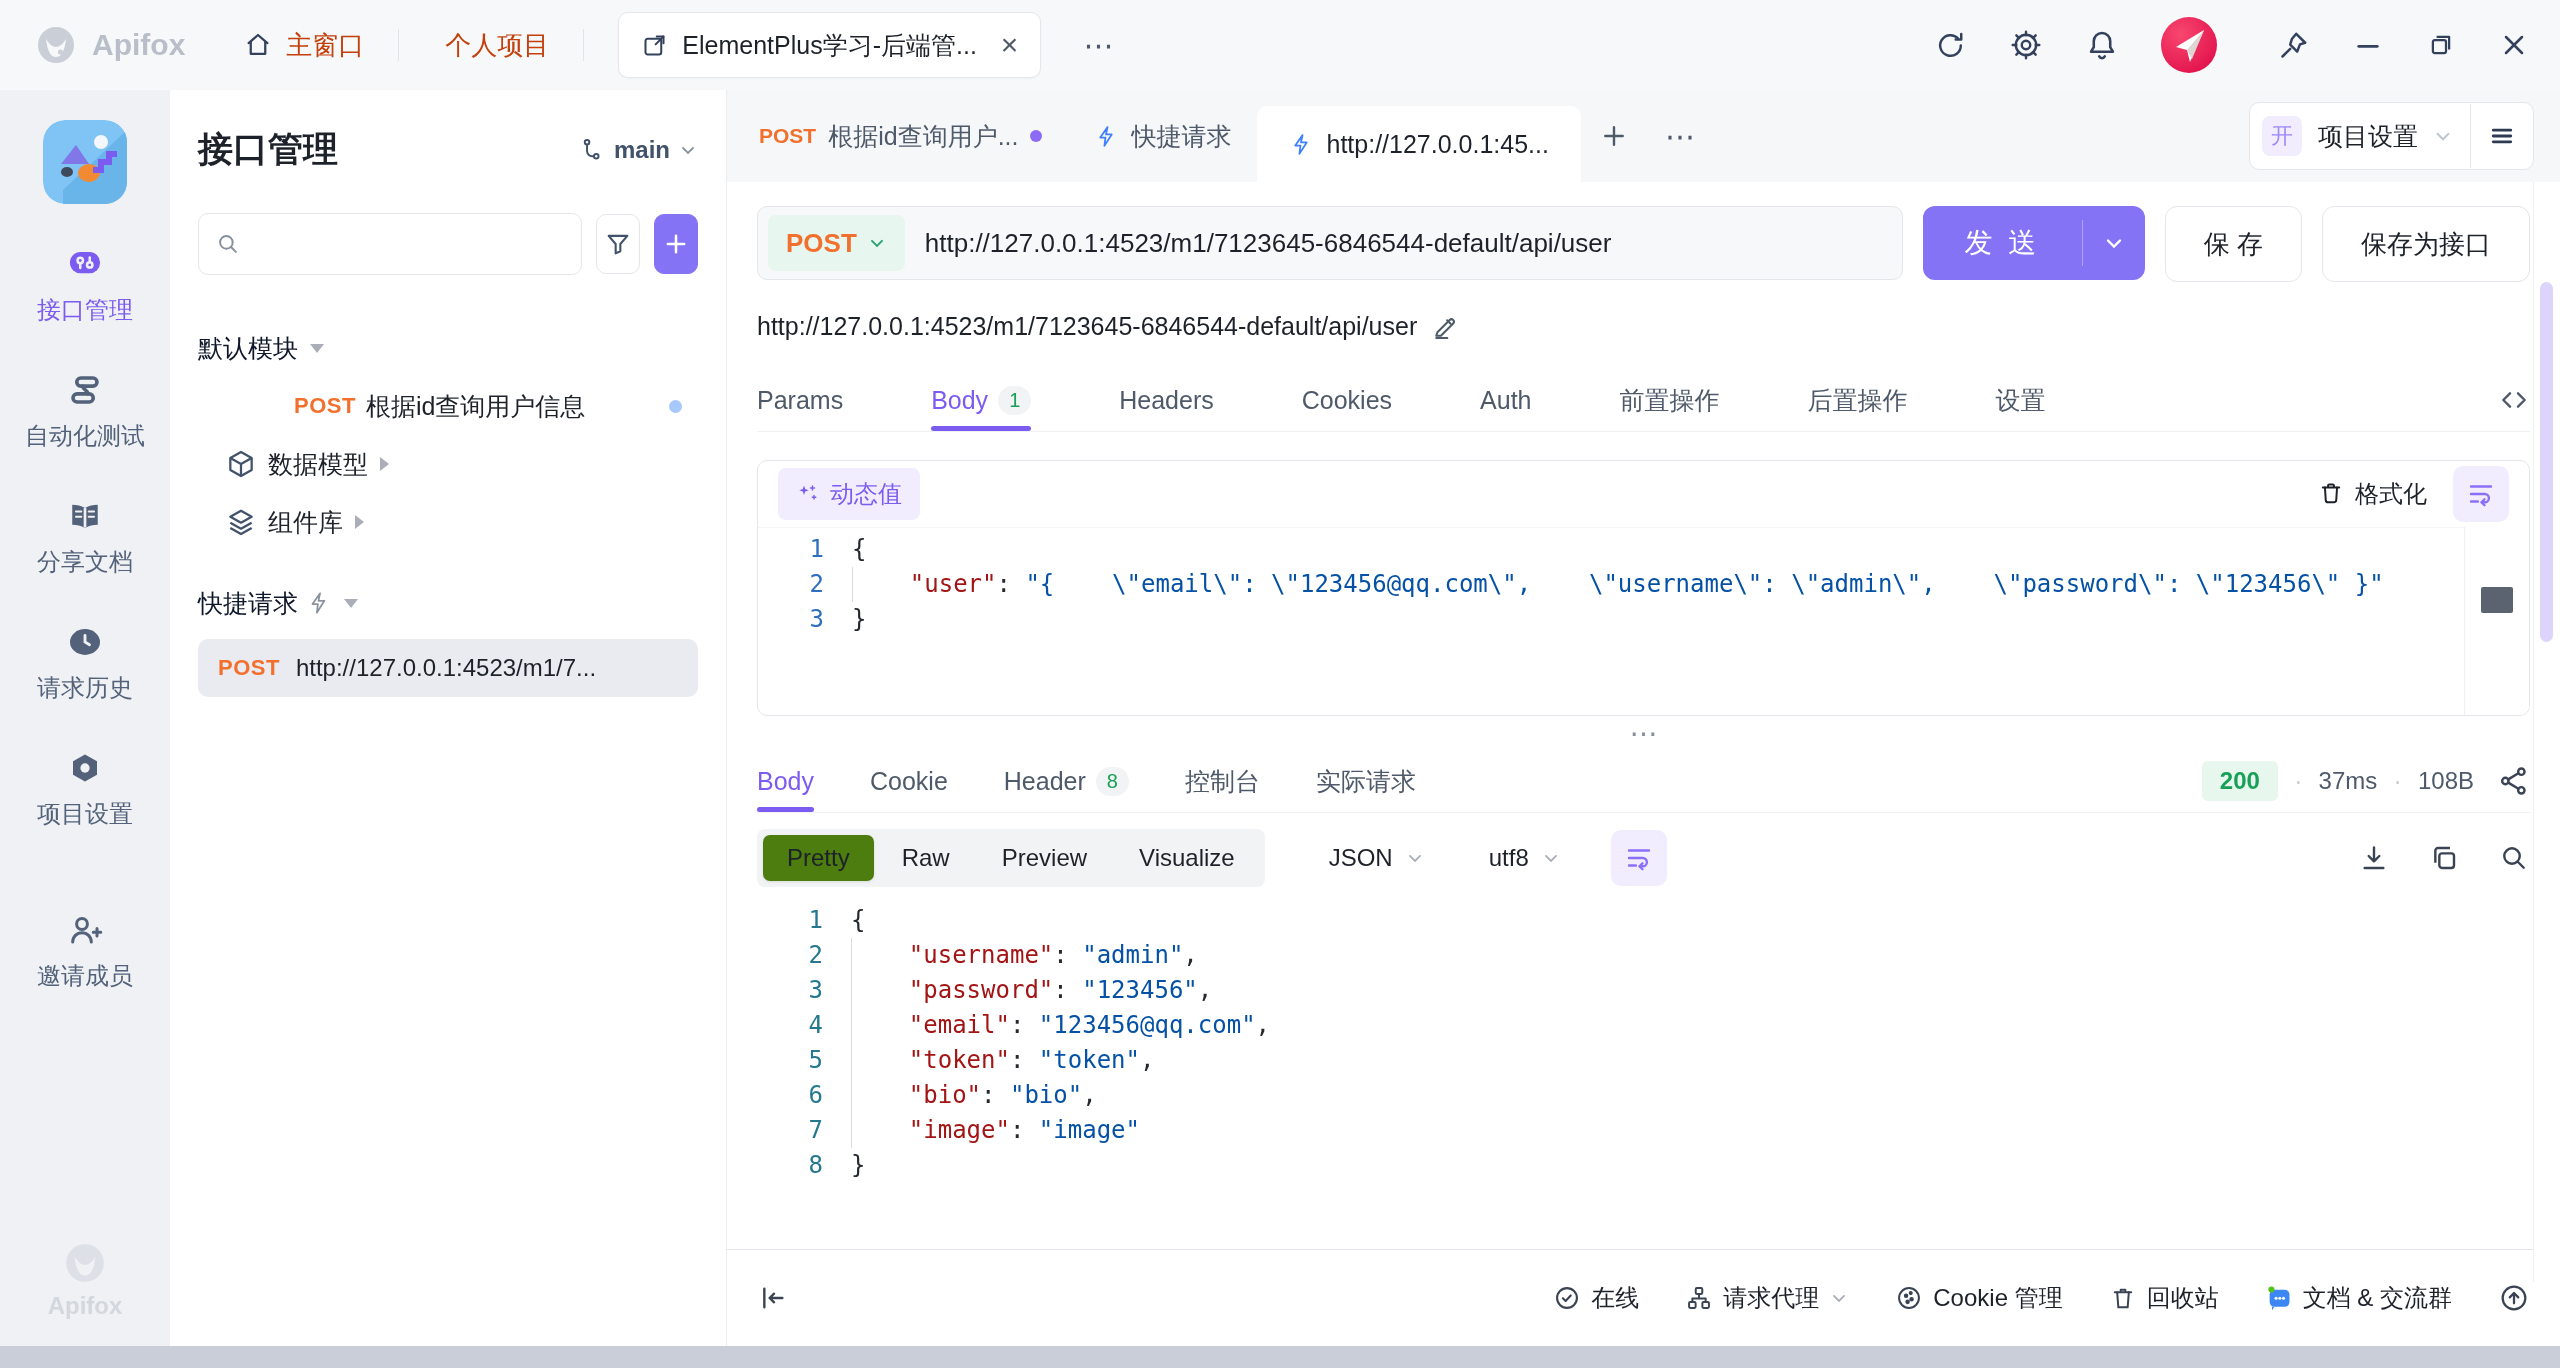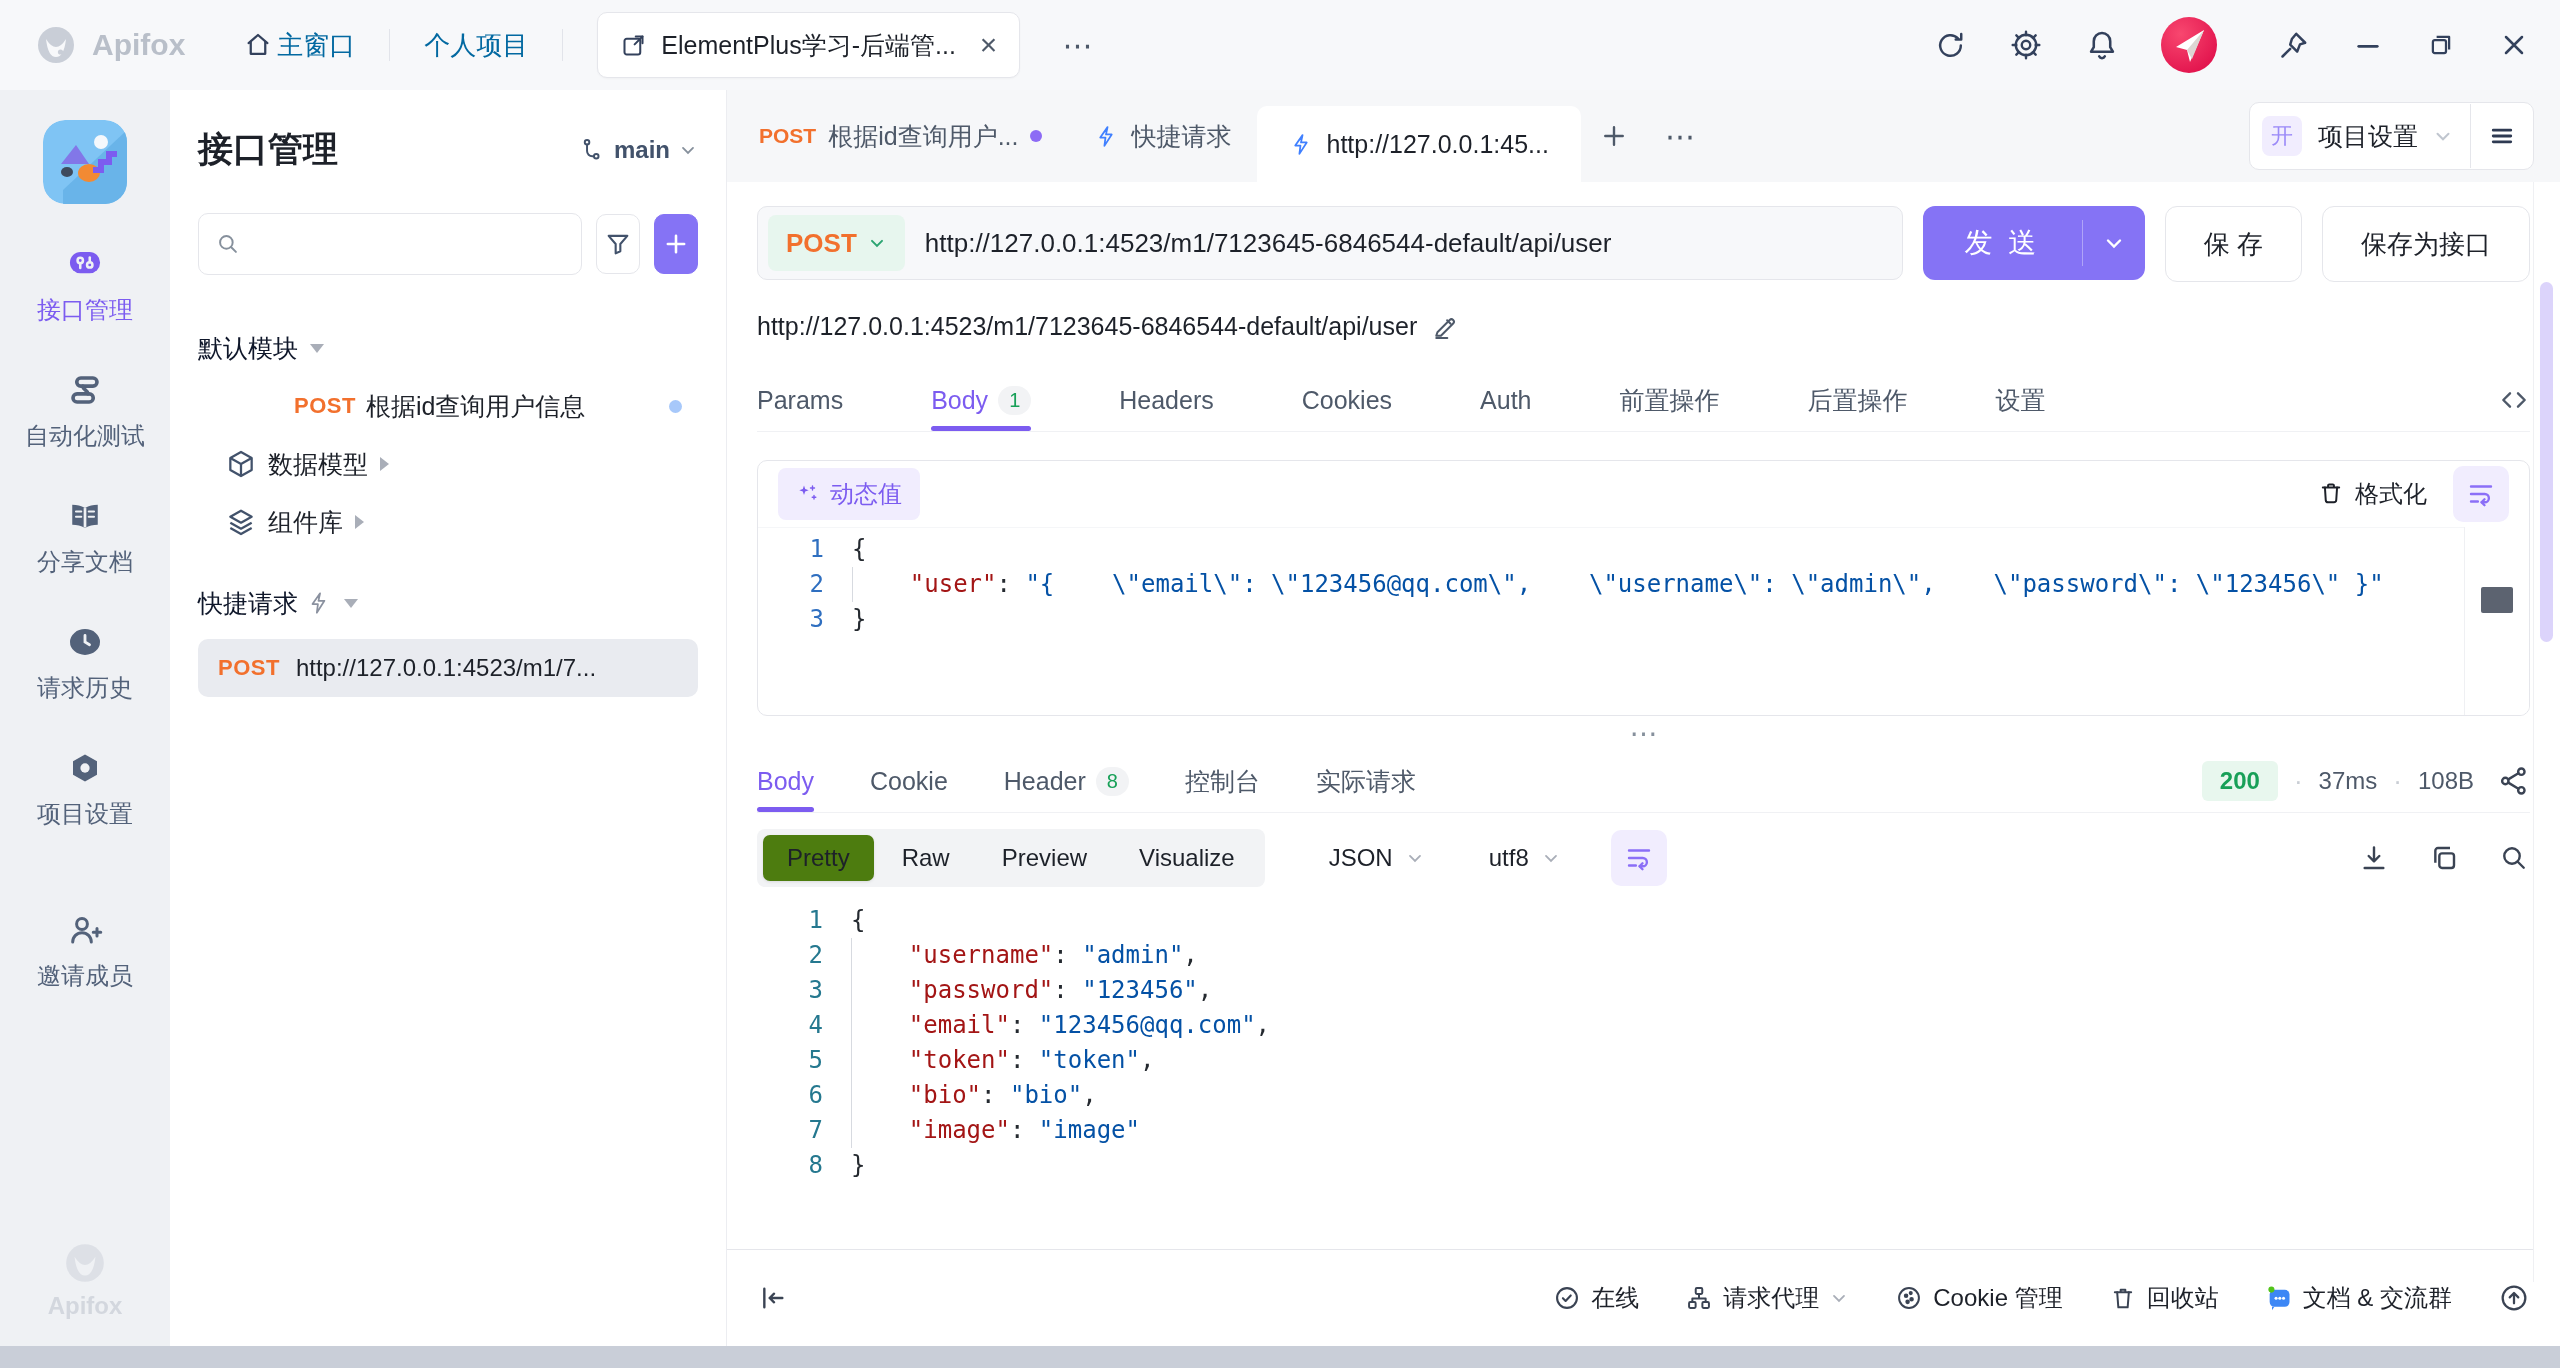--- a/index.html
+++ b/index.html
@@ -4,21 +4,21 @@
 <style>
   html,body{margin:0;padding:0}
   body{width:2560px;height:1368px;background:#C9CED8;font-family:"Liberation Sans",sans-serif;color:#1D2129;overflow:hidden;position:relative}
   svg{display:block}
   .app{position:absolute;top:0;left:0;right:0;height:1346px;display:flex;flex-direction:column;background:#fff;overflow:hidden}
 
   
   .titlebar{height:90px;background:#F7F8FA;display:flex;align-items:center;flex:none}
   .tb-logo{display:flex;align-items:center;gap:14px;margin-left:34px}
   .tb-logo .brand{font-size:30px;font-weight:700;color:#B9BFC9}
-  .tb-nav{display:flex;align-items:center;gap:4px;margin-left:62px;font-size:26px;color:#0369a1}
+  .tb-nav{display:flex;align-items:center;gap:13px;margin-left:62px;font-size:26px;color:#c2410c}
   .tb-sep{width:1px;height:32px;background:#E2E4EA;margin:0 34px}
   .win-tab{height:64px;background:#fff;border:1px solid #E5E6EB;border-radius:10px;display:flex;align-items:center;gap:14px;padding:0 22px;font-size:25px;color:#1D2129;box-shadow:0 1px 2px rgba(0,0,0,.03)}
   .win-tab .close{color:#4E5969;font-size:30px;line-height:1;margin-left:10px}
   .tb-more{color:#4E5969;font-size:30px;letter-spacing:2px;margin-left:42px}
   .tb-right{margin-left:auto;display:flex;align-items:center;gap:42px;margin-right:30px;color:#33415C}
   .tb-avatar{width:56px;height:56px;border-radius:50%;background:radial-gradient(circle at 35% 30%,#F8476F,#E3164F 75%);position:relative;overflow:hidden}
 
   
   .main-row{flex:1;display:flex;min-height:0}
 
@@ -146,21 +146,21 @@
       <span class="brand">Apifox</span>
     </div>
     <div class="tb-nav" style="margin-left:58px">
       <svg width="30" height="30" viewBox="0 0 24 24" fill="none" stroke="#33415C" stroke-width="1.8" stroke-linecap="round" stroke-linejoin="round">
         <path d="M4.5 10.5 12 4l7.5 6.5"></path>
           <path d="M6.2 9.5V19h11.6V9.5"></path>
       </svg>
       <span>主窗口</span>
     </div>
     <div class="tb-sep"></div>
-    <div class="tb-nav" style="margin-left:0">
+    <div class="tb-nav" style="margin-left:12px">
       <span>个人项目</span>
     </div>
     <div class="tb-sep"></div>
     <div class="win-tab">
       <svg width="27" height="27" viewBox="0 0 24 24" fill="none" stroke="#33415C" stroke-width="1.8" stroke-linecap="round" stroke-linejoin="round">
         <rect x="4" y="6" width="14" height="14" rx="2"></rect>
           <path d="M14 4h6v6"></path>
           <path d="M20 4l-7 7"></path>
       </svg>
       <span>ElementPlus学习-后端管...</span>

